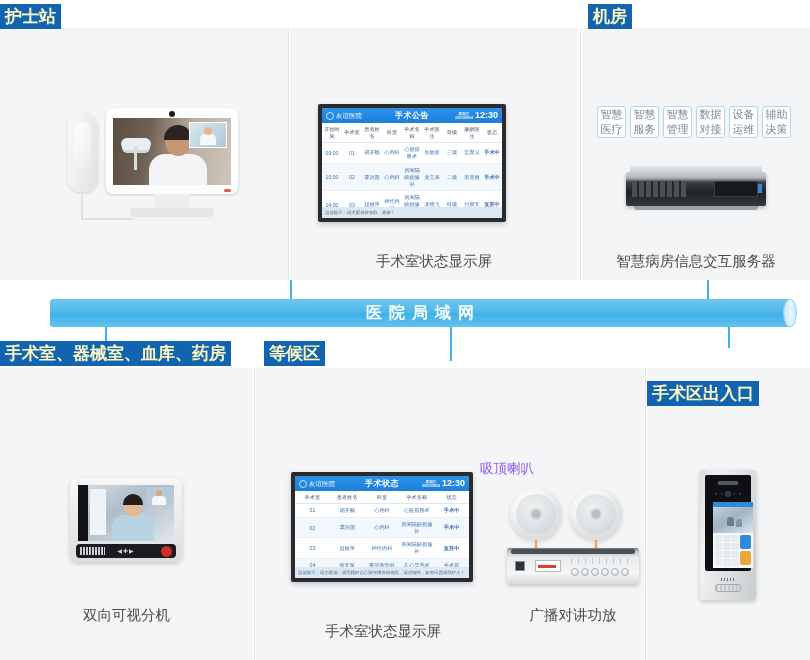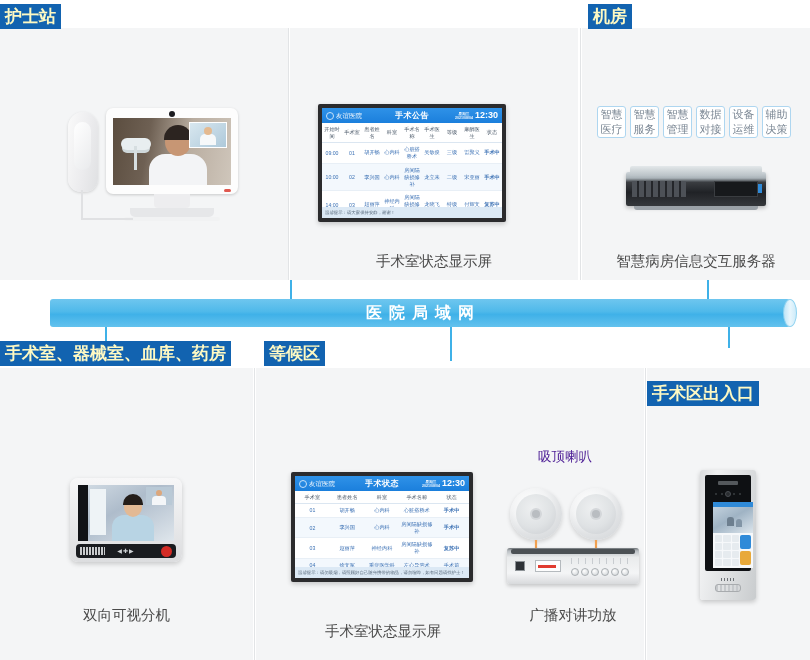--- a/index.html
+++ b/index.html
@@ -23,22 +23,22 @@
     padding:0 5px;white-space:nowrap;
     letter-spacing:0px;
   }
 
   
   .caption{
     position:absolute;text-align:center;
     color:#4a4a4a;font-size:14.5px;line-height:18px;white-space:nowrap;
   }
   .sub-label{
-    position:absolute;text-align:center;color:#4c1d95;
-    font-size:13.5px;line-height:17px;white-space:nowrap;
+    position:absolute;text-align:left;color:#8b5cf6;
+    font-size:13.5px;line-height:17px;white-space:nowrap;margin-top:12px;
   }
 
   
   .lan{
     position:absolute;left:50px;top:299px;width:740px;height:28px;
     background:linear-gradient(180deg,#6ec6ef 0%,#4fb9ea 45%,#3fb1e8 55%,#63c2ee 100%);
     border-radius:3px;z-index:5;
   }
   .lan-cap{
     position:absolute;right:-7px;top:0px;width:14px;height:28px;

